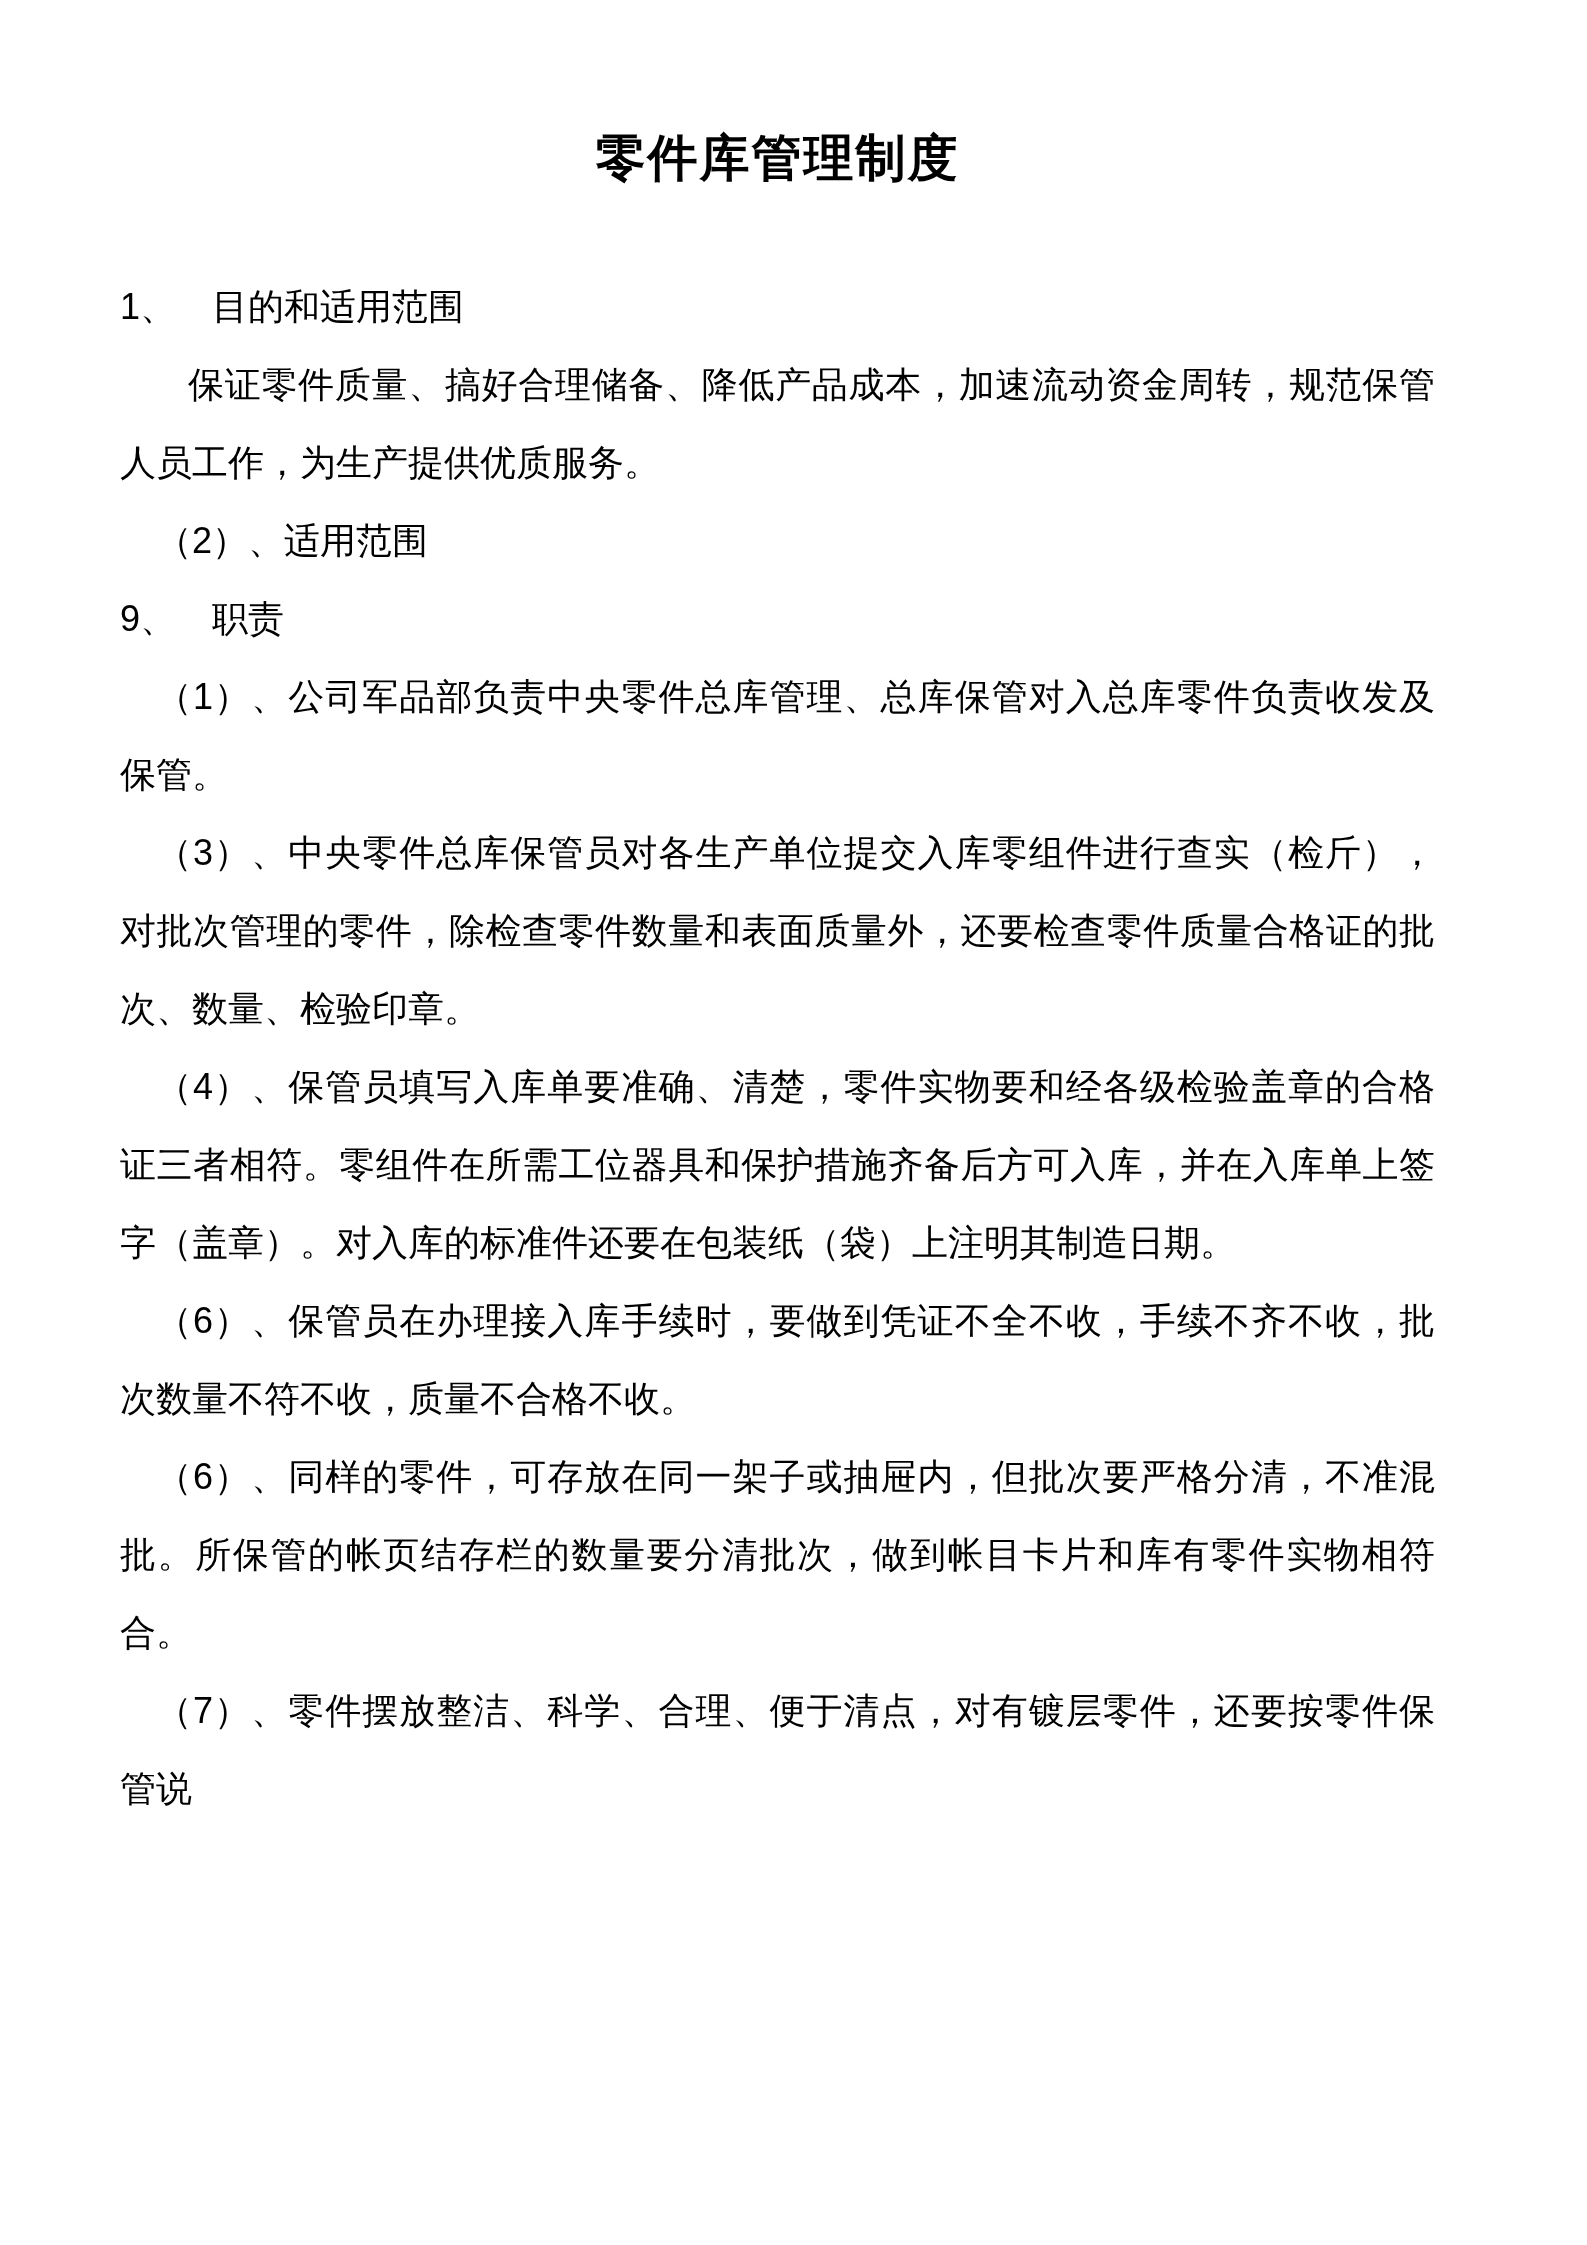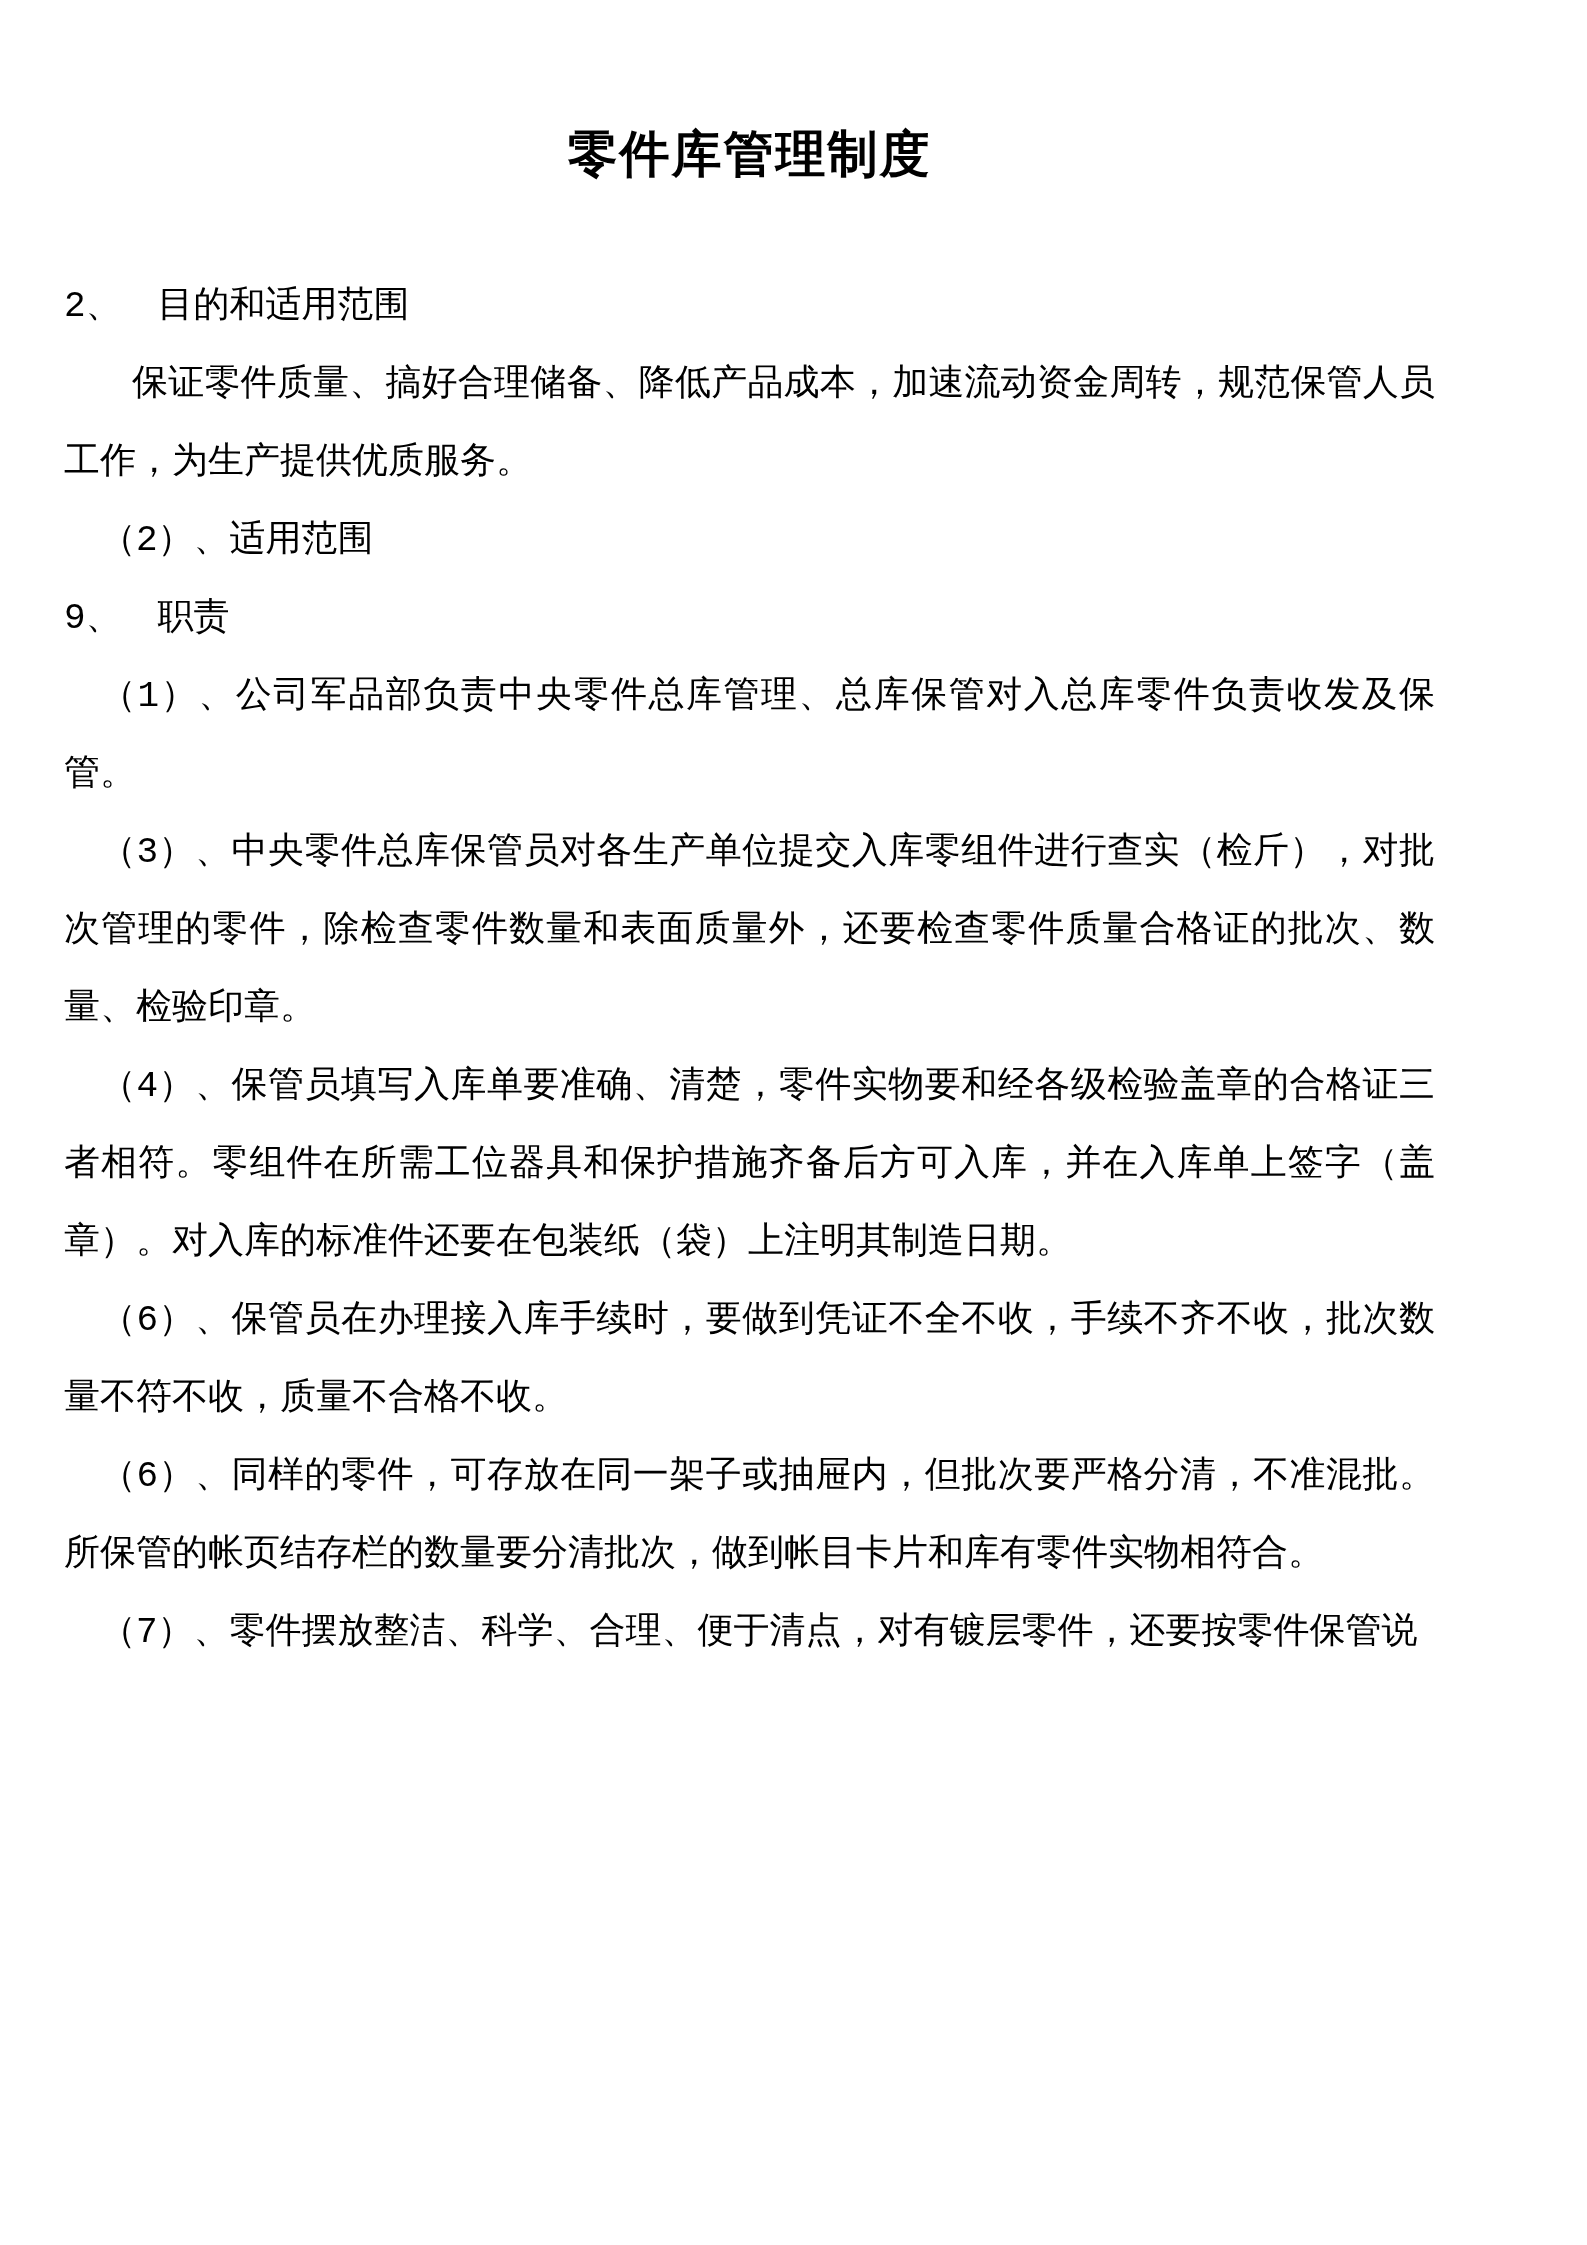--- a/index.html
+++ b/index.html
@@ -6,23 +6,23 @@
     margin: 0;
     padding: 0;
     background: #ffffff;
   }
   .page {
     position: relative;
     width: 1587px;
     height: 2245px;
     box-sizing: border-box;
     background: #ffffff;
-    padding: 120px 152px 0 64px;
+    padding: 120px 152px 0 120px;
     overflow: hidden;
-    font-family: Liberation Mono, monospace;
+    font-family: Liberation Sans, sans-serif;
     color: #000000;
   }
   .doc-title {
     margin: 0 0 72px 0;
     text-align: center;
     font-size: 50px;
     font-weight: bold;
     line-height: 76px;
     letter-spacing: 2px;
   }
@@ -36,21 +36,21 @@
   .para.section { text-indent: 0; }
   .para.item    { text-indent: 36px; }
   .para.body    { text-indent: 68px; }
 </style>
 </head>
 <body>
 
 <div class="page">
   <h1 class="doc-title">零件库管理制度</h1>
   <div class="doc-body">
-      <p class="para section">2、　目的和适用范围</p>
+      <p class="para section">1、　目的和适用范围</p>
       <p class="para body">保证零件质量、搞好合理储备、降低产品成本，加速流动资金周转，规范保管人员工作，为生产提供优质服务。</p>
       <p class="para item">（2）、适用范围</p>
       <p class="para section">9、　职责</p>
       <p class="para item">（1）、公司军品部负责中央零件总库管理、总库保管对入总库零件负责收发及保管。</p>
       <p class="para item">（3）、中央零件总库保管员对各生产单位提交入库零组件进行查实（检斤），对批次管理的零件，除检查零件数量和表面质量外，还要检查零件质量合格证的批次、数量、检验印章。</p>
       <p class="para item">（4）、保管员填写入库单要准确、清楚，零件实物要和经各级检验盖章的合格证三者相符。零组件在所需工位器具和保护措施齐备后方可入库，并在入库单上签字（盖章）。对入库的标准件还要在包装纸（袋）上注明其制造日期。</p>
       <p class="para item">（6）、保管员在办理接入库手续时，要做到凭证不全不收，手续不齐不收，批次数量不符不收，质量不合格不收。</p>
       <p class="para item">（6）、同样的零件，可存放在同一架子或抽屉内，但批次要严格分清，不准混批。所保管的帐页结存栏的数量要分清批次，做到帐目卡片和库有零件实物相符合。</p>
       <p class="para item">（7）、零件摆放整洁、科学、合理、便于清点，对有镀层零件，还要按零件保管说</p>
     </div>

